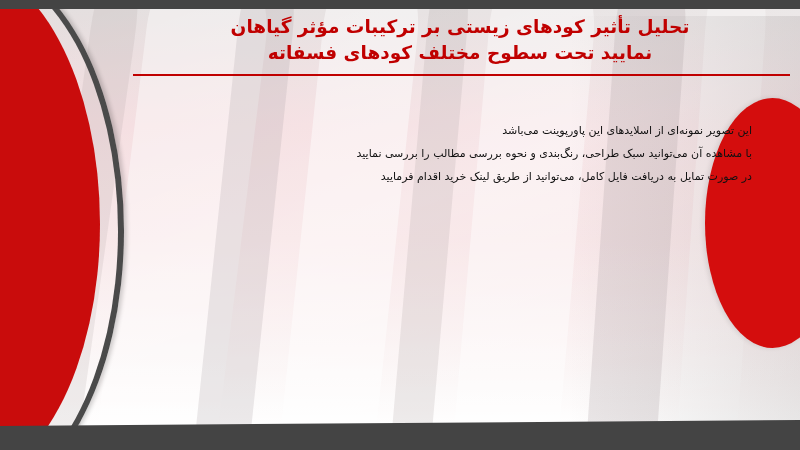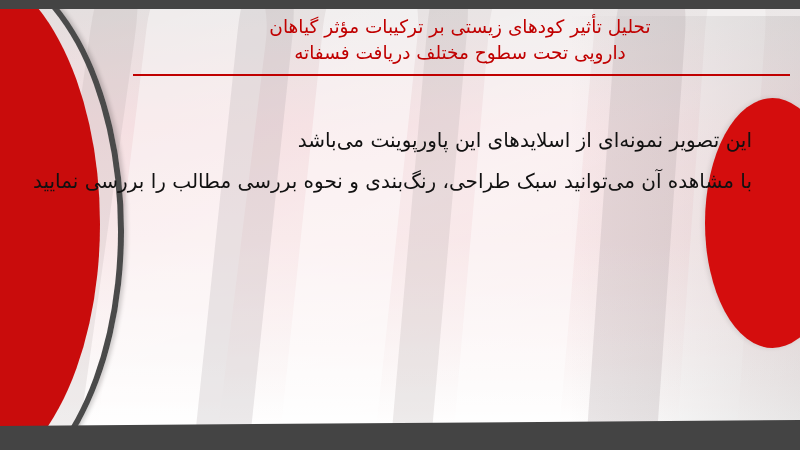--- a/index.html
+++ b/index.html
@@ -119,21 +119,21 @@
 
   
   .title-block {
     position: absolute;
     top: 14px;
     right: 10px;
     left: 130px;
     text-align: center;
     color: #c00000;
     font-size: 18.5px;
-    font-weight: normal;
+    font-weight: bold;
     line-height: 1.42;
     letter-spacing: 0;
     direction: rtl;
   }
   .title-line { display: block; white-space: nowrap; }
 
   .title-rule {
     position: absolute;
     left: 133px;
     top: 74px;
@@ -144,21 +144,21 @@
 
   
   .body-block {
     position: absolute;
     top: 120px;
     right: 48px;
     left: 110px;
     text-align: right;
     direction: rtl;
     color: #111111;
-    font-size: 20px;
+    font-size: 11px;
     line-height: 2.07;
   }
   .body-line { display: block; white-space: nowrap; }
 </style>
 </head>
 <body>
 
 <div id="slide">
 
   <div class="frame-dark"></div>
@@ -178,23 +178,24 @@
   <div class="red-right"></div>
 
   <div class="red-left"></div>
   <div class="arc-left"></div>
 
   <div class="bar-top"></div>
   <div class="bar-bottom"></div>
 
   <div class="title-block">
     <span class="title-line">تحلیل تأثیر کودهای زیستی بر ترکیبات مؤثر گیاهان</span>
-    <span class="title-line">دارویی تحت سطوح مختلف دریافت فسفاته</span>
+    <span class="title-line">نمایید تحت سطوح مختلف کودهای فسفاته</span>
   </div>
 
   <div class="title-rule"></div>
 
   <div class="body-block">
     <span class="body-line">این تصویر نمونه‌ای از اسلایدهای این پاورپوینت می‌باشد</span>
     <span class="body-line">با مشاهده آن می‌توانید سبک طراحی، رنگ‌بندی و نحوه بررسی مطالب را بررسی نمایید</span>
+    <span class="body-line">در صورت تمایل به دریافت فایل کامل، می‌توانید از طریق لینک خرید اقدام فرمایید</span>
   </div>
 
 </div>
 
 </body></html>

